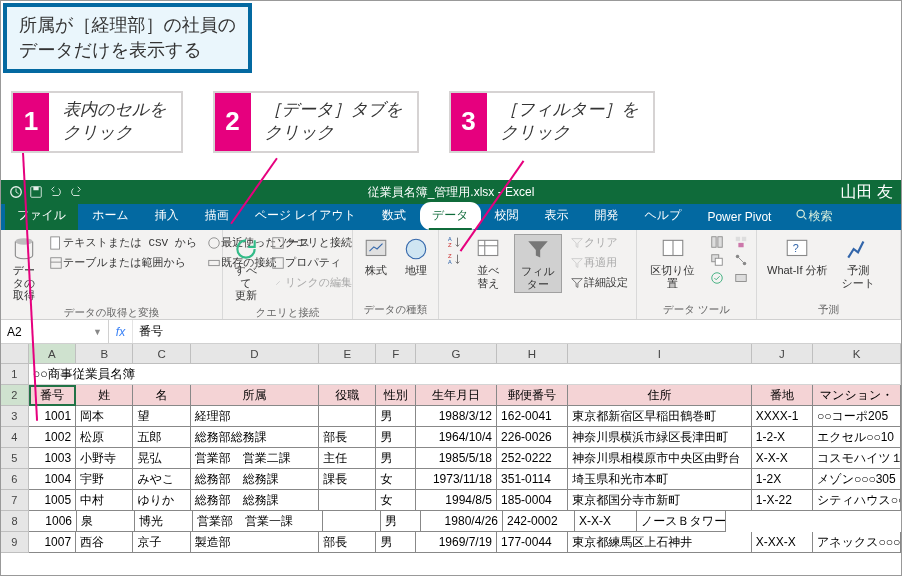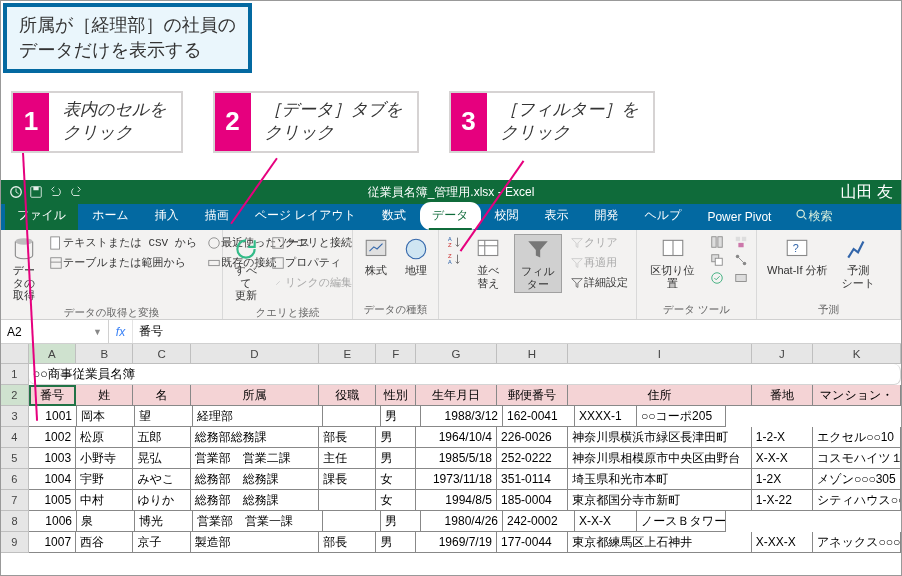--- a/index.html
+++ b/index.html
@@ -401,21 +401,21 @@
         <div class="colhead wF">F</div>
         <div class="colhead wG">G</div>
         <div class="colhead wH">H</div>
         <div class="colhead wI">I</div>
         <div class="colhead wJ">J</div>
         <div class="colhead wK">K</div>
       </div>
       <div class="grid-body" id="grid-body">
           <div class="row title">
             <div class="rowhead">1</div>
-            <div class="cell wA" style="width: 883px; border-right: 1px solid rgb(212, 212, 212); border-radius: 7px;">○○商事従業員名簿</div>
+            <div class="cell wA" style="width: 883px; border-right: 1px solid rgb(212, 212, 212);">○○商事従業員名簿</div>
           </div>
           <div class="row header">
             <div class="rowhead sel">2</div>
             <div class="cell wA selected">番号</div>
             <div class="cell wB">姓</div>
             <div class="cell wC">名</div>
             <div class="cell wD">所属</div>
             <div class="cell wE">役職</div>
             <div class="cell wF">性別</div>
             <div class="cell wG">生年月日</div>
@@ -427,20 +427,21 @@
           <div class="row data">
             <div class="rowhead">3</div>
             <div class="cell wA right">1001</div>
             <div class="cell wB">岡本</div>
             <div class="cell wC">望</div>
             <div class="cell wD">経理部</div>
             <div class="cell wE"></div>
             <div class="cell wF">男</div>
             <div class="cell wG right">1988/3/12</div>
             <div class="cell wH">162-0041</div>
+            <div class="cell wI">東京都新宿区早稲田鶴巻町</div>
             <div class="cell wJ">XXXX-1</div>
             <div class="cell wK">○○コーポ205</div>
           </div>
           <div class="row data">
             <div class="rowhead">4</div>
             <div class="cell wA right">1002</div>
             <div class="cell wB">松原</div>
             <div class="cell wC">五郎</div>
             <div class="cell wD">総務部総務課</div>
             <div class="cell wE">部長</div>

